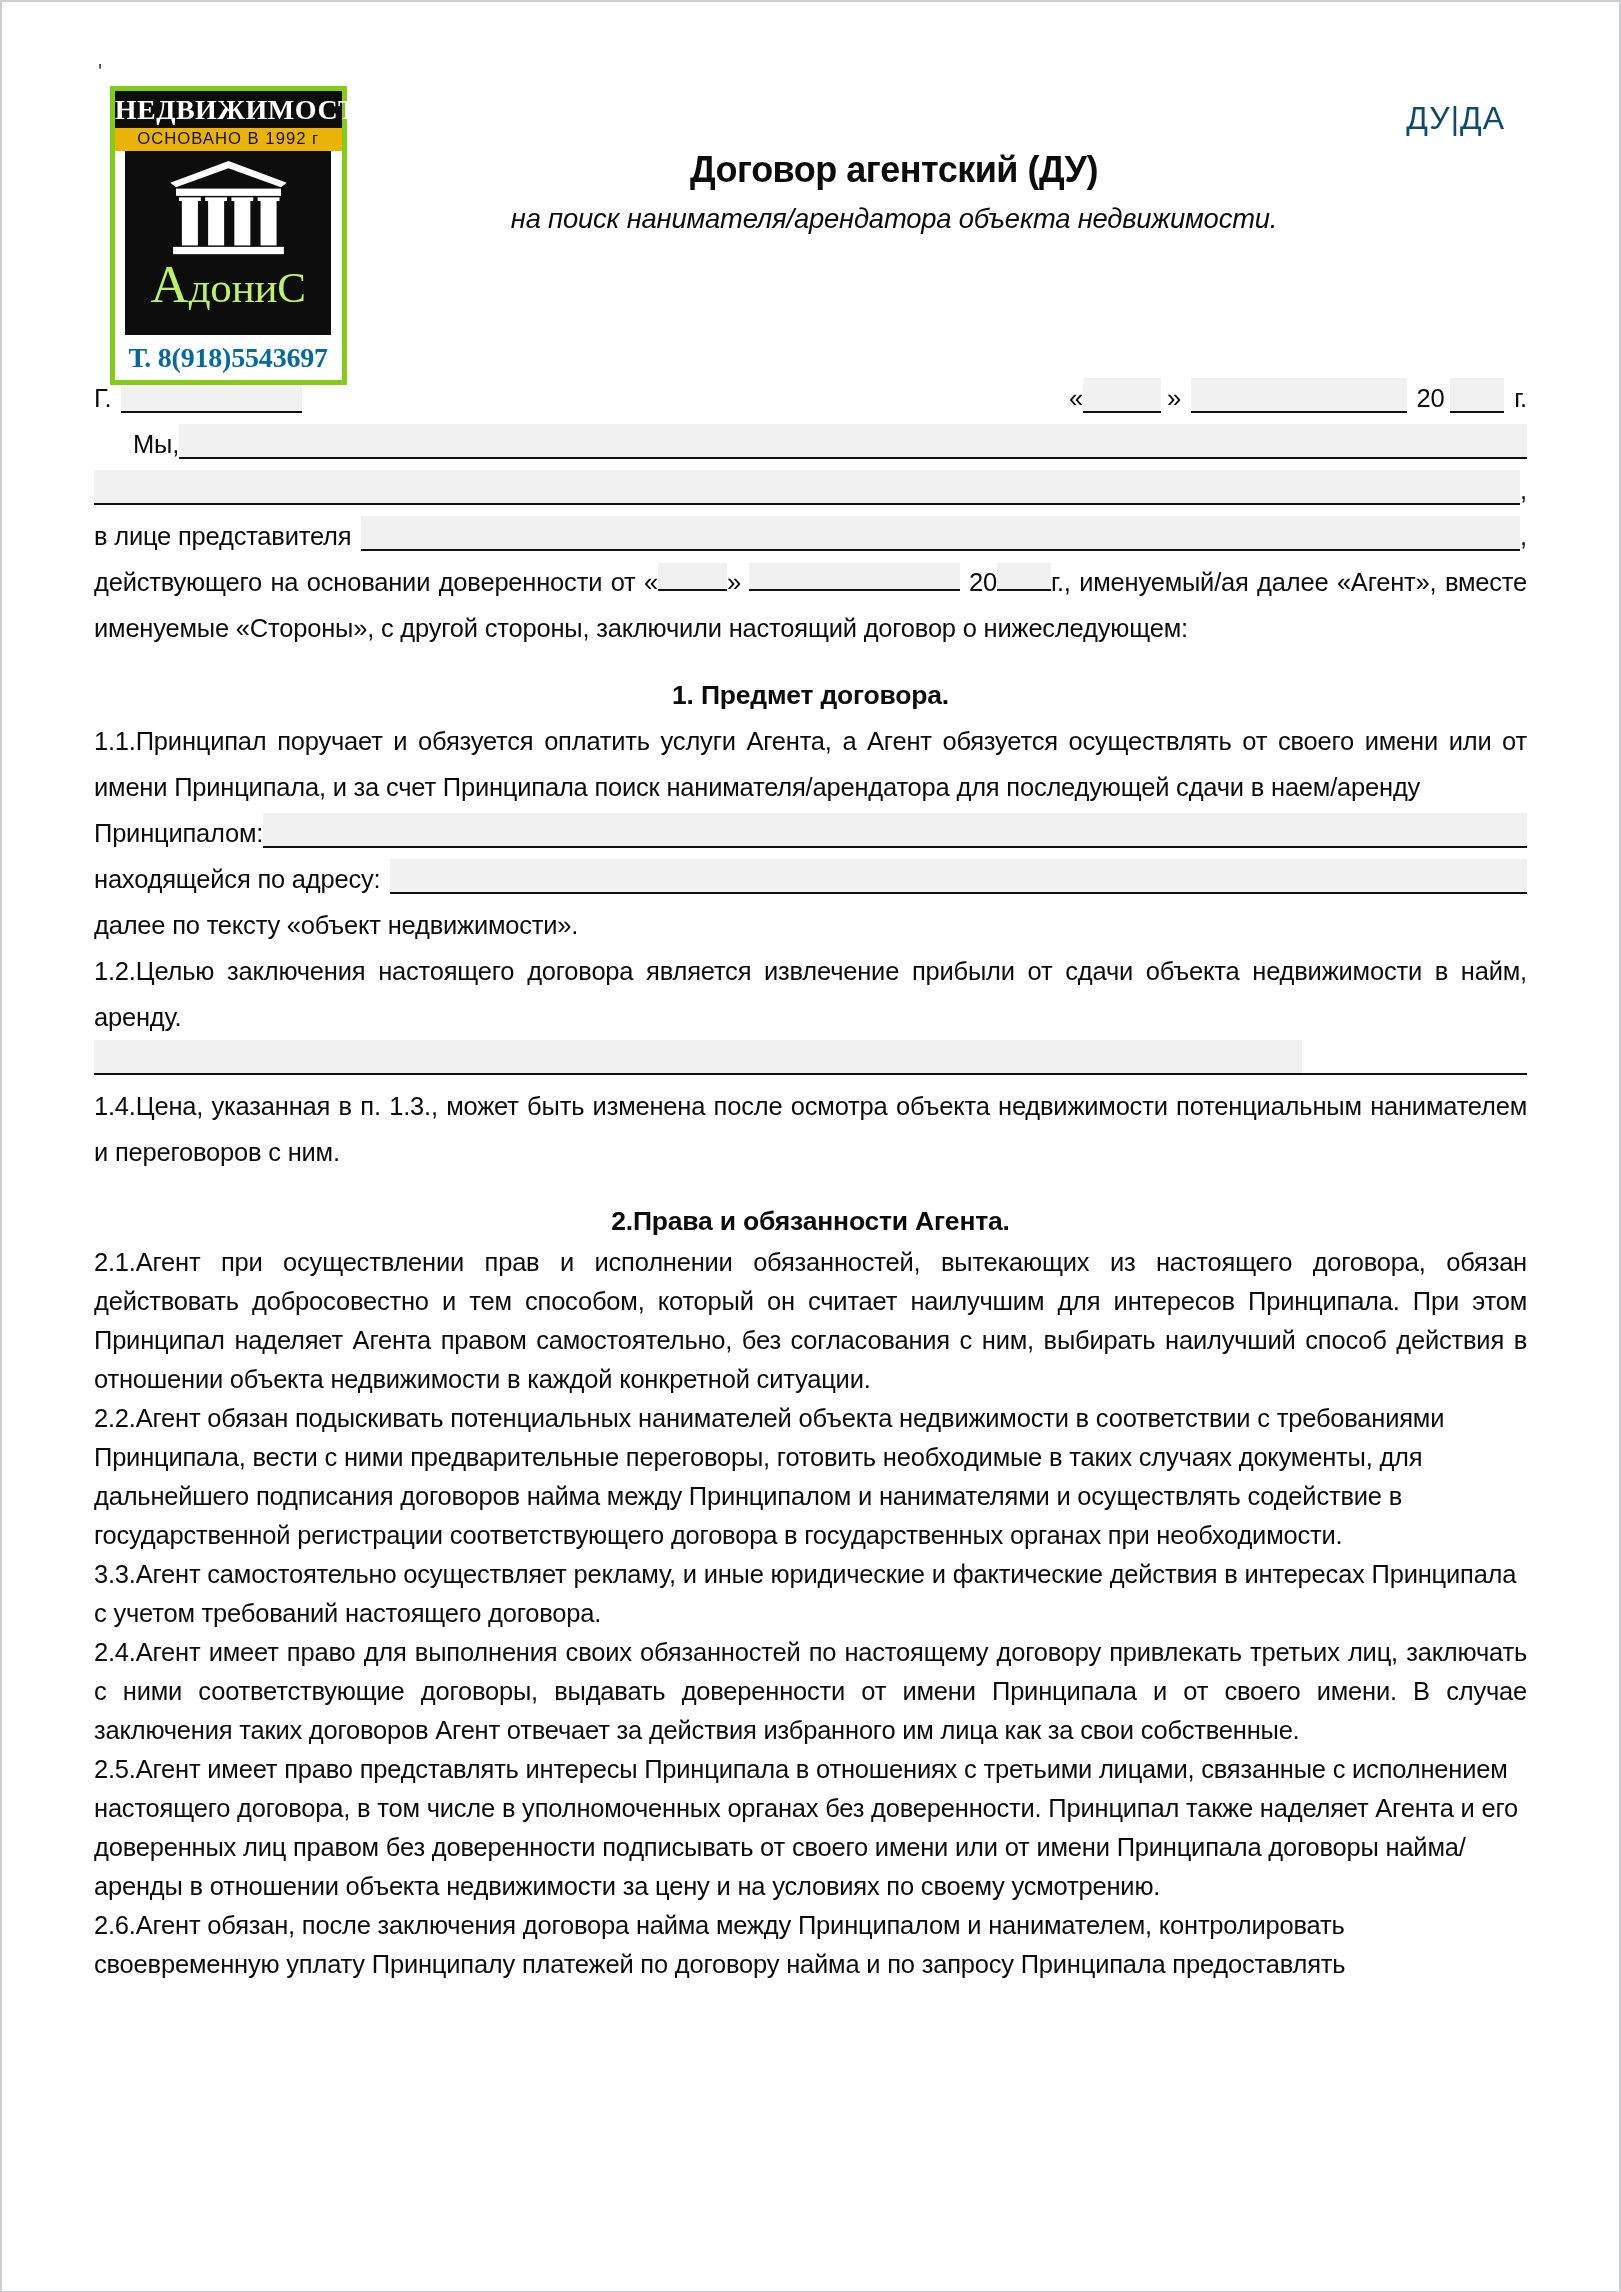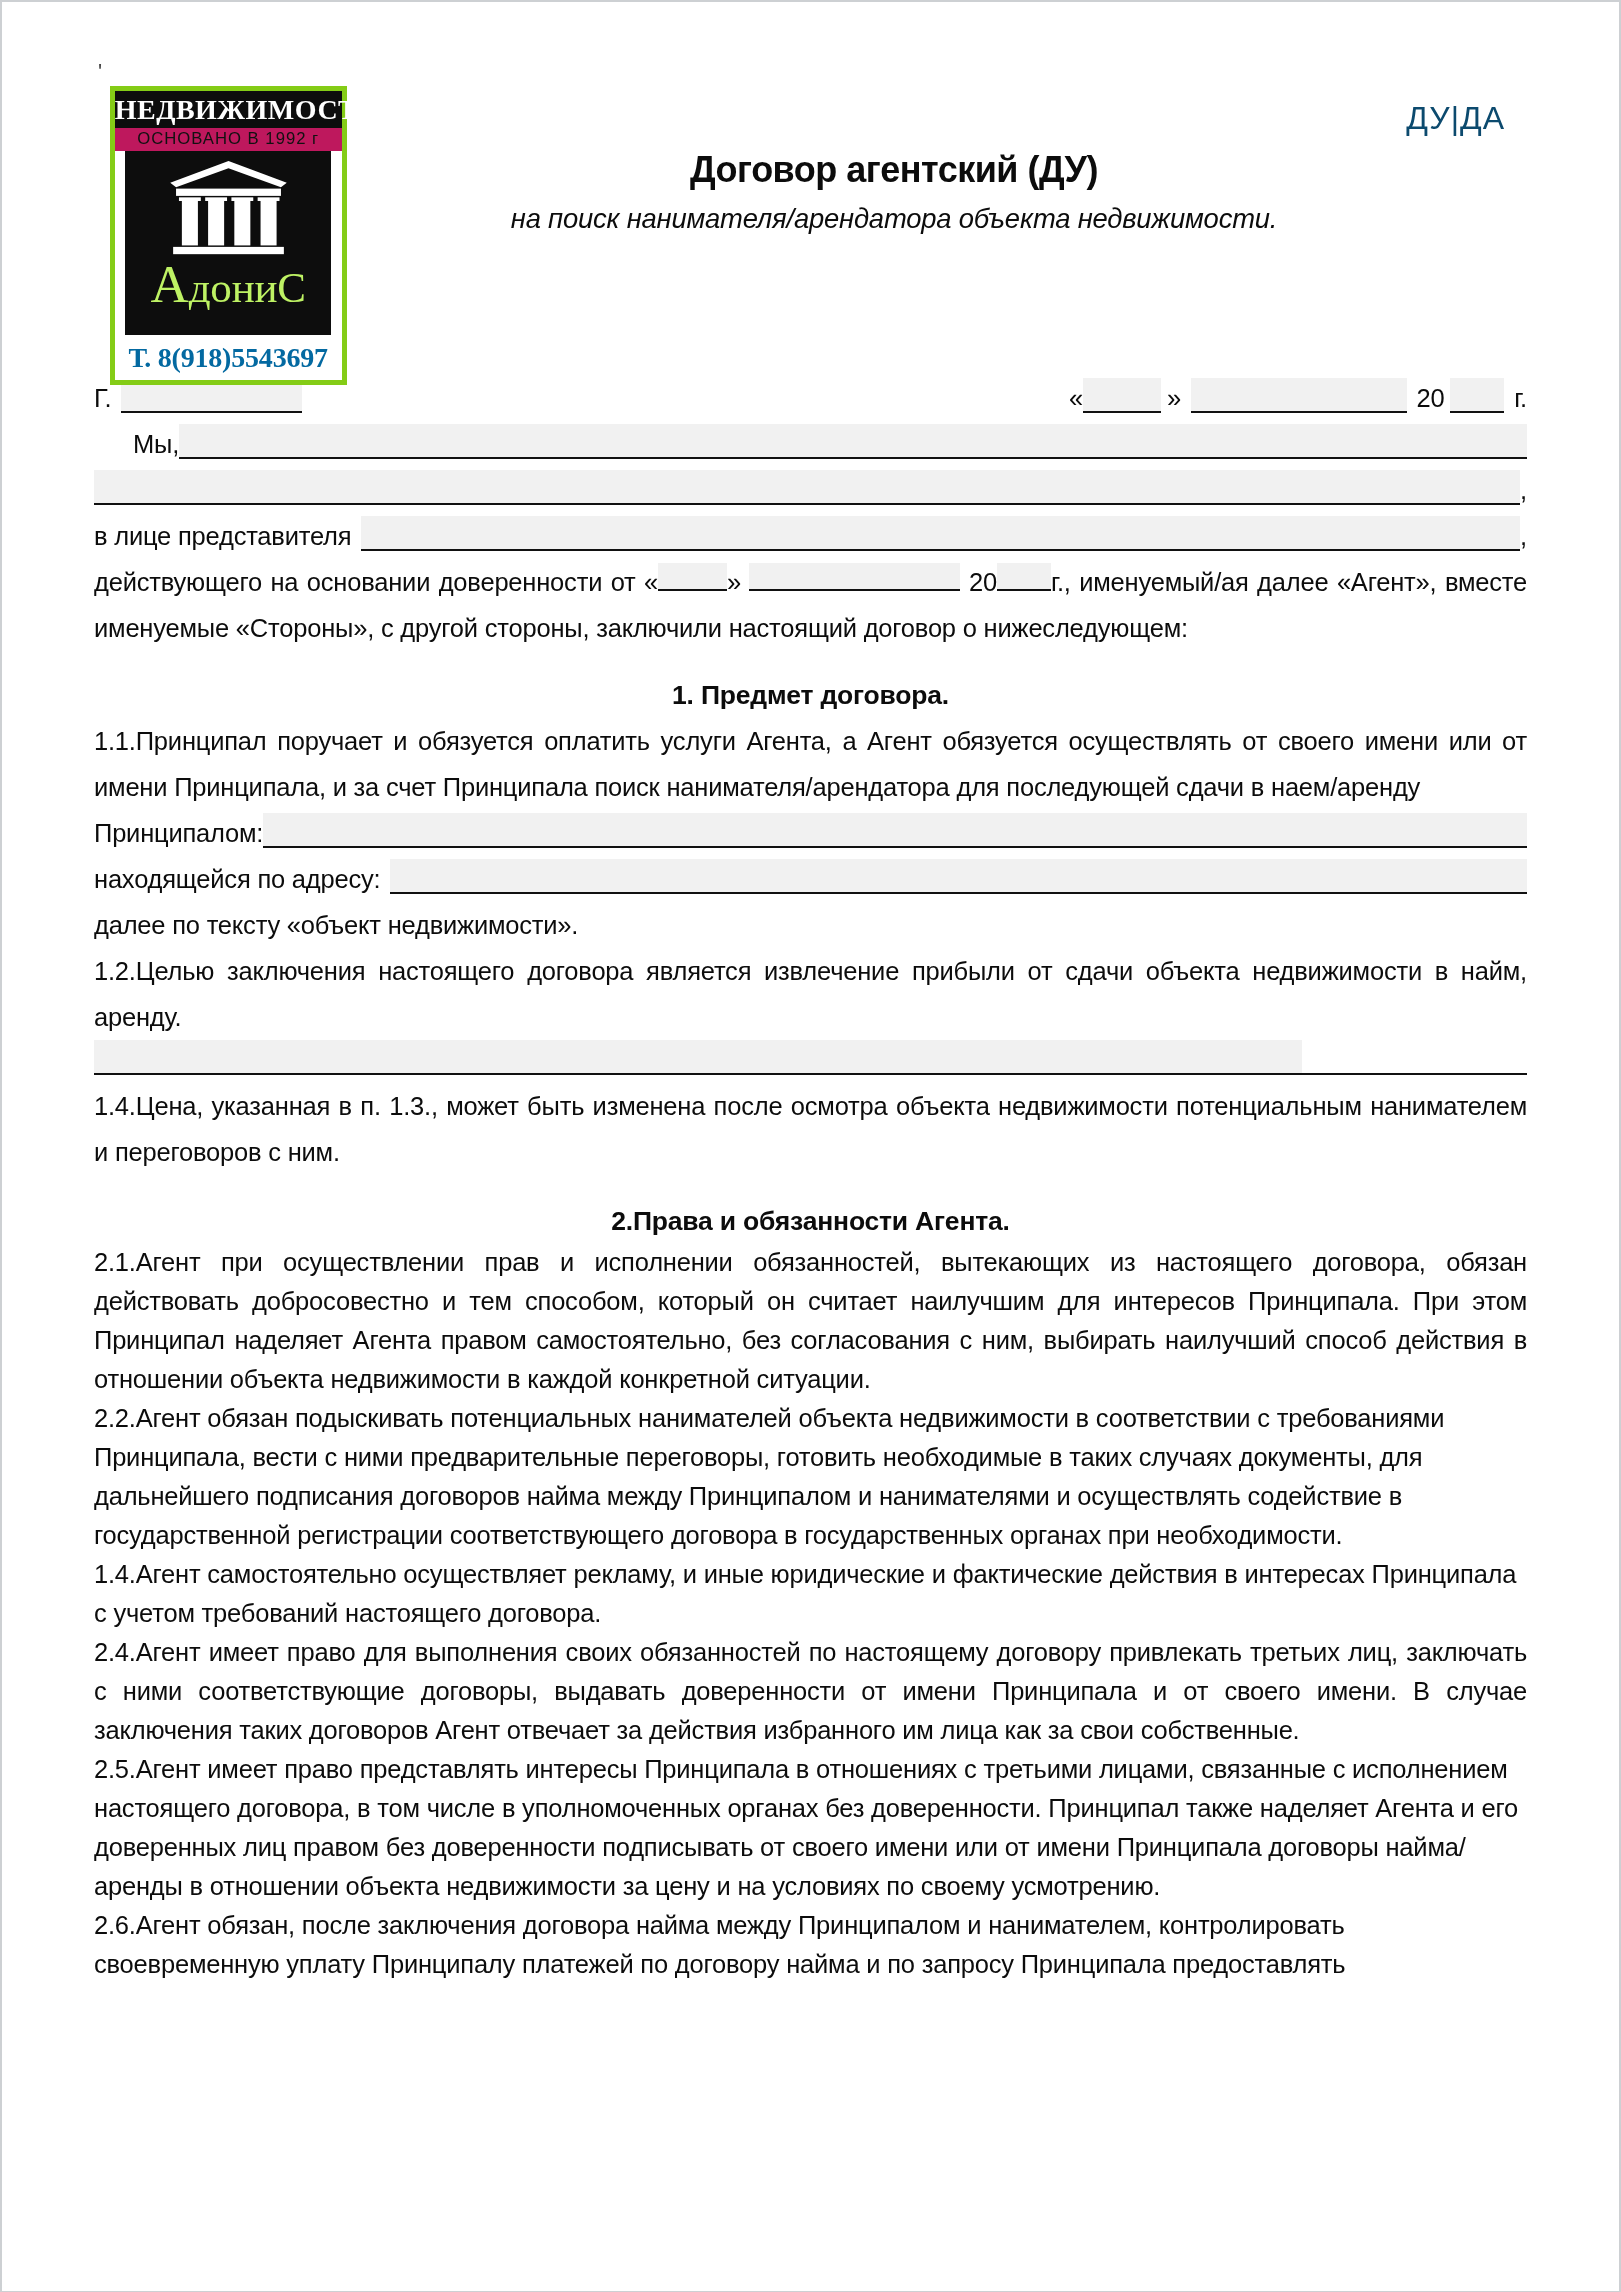--- a/index.html
+++ b/index.html
@@ -16,21 +16,21 @@
     letter-spacing:-0.2px;
     overflow:hidden;
   }
   .corner-mark{position:absolute;left:96px;top:57px;font-size:21.6px;color:#444;}
   
   .header{position:relative;height:294px;}
   .doc-code{position:absolute;right:22px;top:43px;font-size:32px;color:#0c4a6e;letter-spacing:1px;}
   .logo-wrap{position:absolute;left:15.7px;top:29px;width:227px;border:5px solid #84cc16;background:#fff;}
   .logo-top{background:#0d0d0d;color:#fff;font-family:"Liberation Serif",serif;font-weight:700;
             text-align:center;font-size:28px;line-height:37px;height:37px;letter-spacing:0.5px;}
-  .logo-founded{background:#be185d;color:#111;text-align:center;font-size:16.7px;line-height:22.5px;letter-spacing:1px;}
+  .logo-founded{background:#eab308;color:#111;text-align:center;font-size:16.7px;line-height:22.5px;letter-spacing:1px;}
   .logo-main{background:#0d0d0d;margin:0 10.8px;height:184px;text-align:center;padding-top:7.8px;box-sizing:border-box;}
   .logo-brand{color:#bef264;font-family:"Liberation Serif",serif;font-size:43px;line-height:45px;margin-top:-3.9px;}
   .logo-brand::first-letter{font-size:53px;}
   .logo-phone{background:#fff;text-align:center;font-family:"Liberation Serif",serif;font-weight:700;
               font-size:28px;padding:7.8px 0 5.9px 0;color:#0369a1;}
   .title-block{margin-left:167px;text-align:center;padding-top:92px;}
   .doc-title{font-size:36px;font-weight:700;margin:0;letter-spacing:-0.5px;}
   .doc-subtitle{font-style:italic;font-size:27.4px;margin-top:11.8px;}
   
   .content{margin-top:23.5px;}
@@ -145,21 +145,21 @@
       <span class="fld grow"></span>
       <span class="fld w230 noback"></span>
     </div>
 
     <p class="para just">1.4.Цена, указанная в п. 1.3., может быть изменена после осмотра объекта недвижимости потенциальным  нанимателем и переговоров с ним.</p>
 
     <div class="sec2">
       <h2 class="heading">2.Права и обязанности Агента.</h2>
       <p class="para just">2.1.Агент при осуществлении прав и исполнении обязанностей, вытекающих из настоящего договора, обязан действовать добросовестно и тем способом, который он считает наилучшим для интересов Принципала. При этом Принципал наделяет Агента правом самостоятельно, без согласования с ним, выбирать наилучший способ действия в отношении объекта недвижимости в каждой конкретной ситуации.</p>
       <p class="para">2.2.Агент обязан подыскивать потенциальных нанимателей объекта недвижимости в соответствии с требованиями Принципала, вести с ними предварительные переговоры, готовить необходимые в таких случаях документы, для дальнейшего подписания договоров найма между Принципалом и нанимателями и осуществлять содействие в государственной регистрации соответствующего договора в государственных органах при необходимости.</p>
-      <p class="para">1.4.Агент самостоятельно осуществляет рекламу, и иные юридические и фактические действия в интересах Принципала с учетом требований настоящего договора.</p>
+      <p class="para">3.3.Агент самостоятельно осуществляет рекламу, и иные юридические и фактические действия в интересах Принципала с учетом требований настоящего договора.</p>
       <p class="para just">2.4.Агент имеет право для выполнения своих обязанностей по настоящему договору привлекать третьих лиц, заключать с ними соответствующие договоры, выдавать доверенности от имени Принципала и от своего имени. В случае заключения таких договоров Агент отвечает за действия избранного им лица как за свои собственные.</p>
       <p class="para">2.5.Агент имеет право представлять интересы Принципала в отношениях с третьими лицами, связанные с исполнением настоящего договора, в том числе в уполномоченных органах без доверенности. Принципал также наделяет Агента и его доверенных лиц правом без доверенности подписывать от своего имени или от имени Принципала договоры найма/аренды в отношении объекта недвижимости за цену и на условиях по своему усмотрению.</p>
       <p class="para">2.6.Агент обязан, после заключения договора найма между Принципалом и нанимателем, контролировать своевременную уплату Принципалу платежей по договору найма и по запросу Принципала предоставлять</p>
     </div>
 
   </div>
 </div>
 
 
 </body></html>

